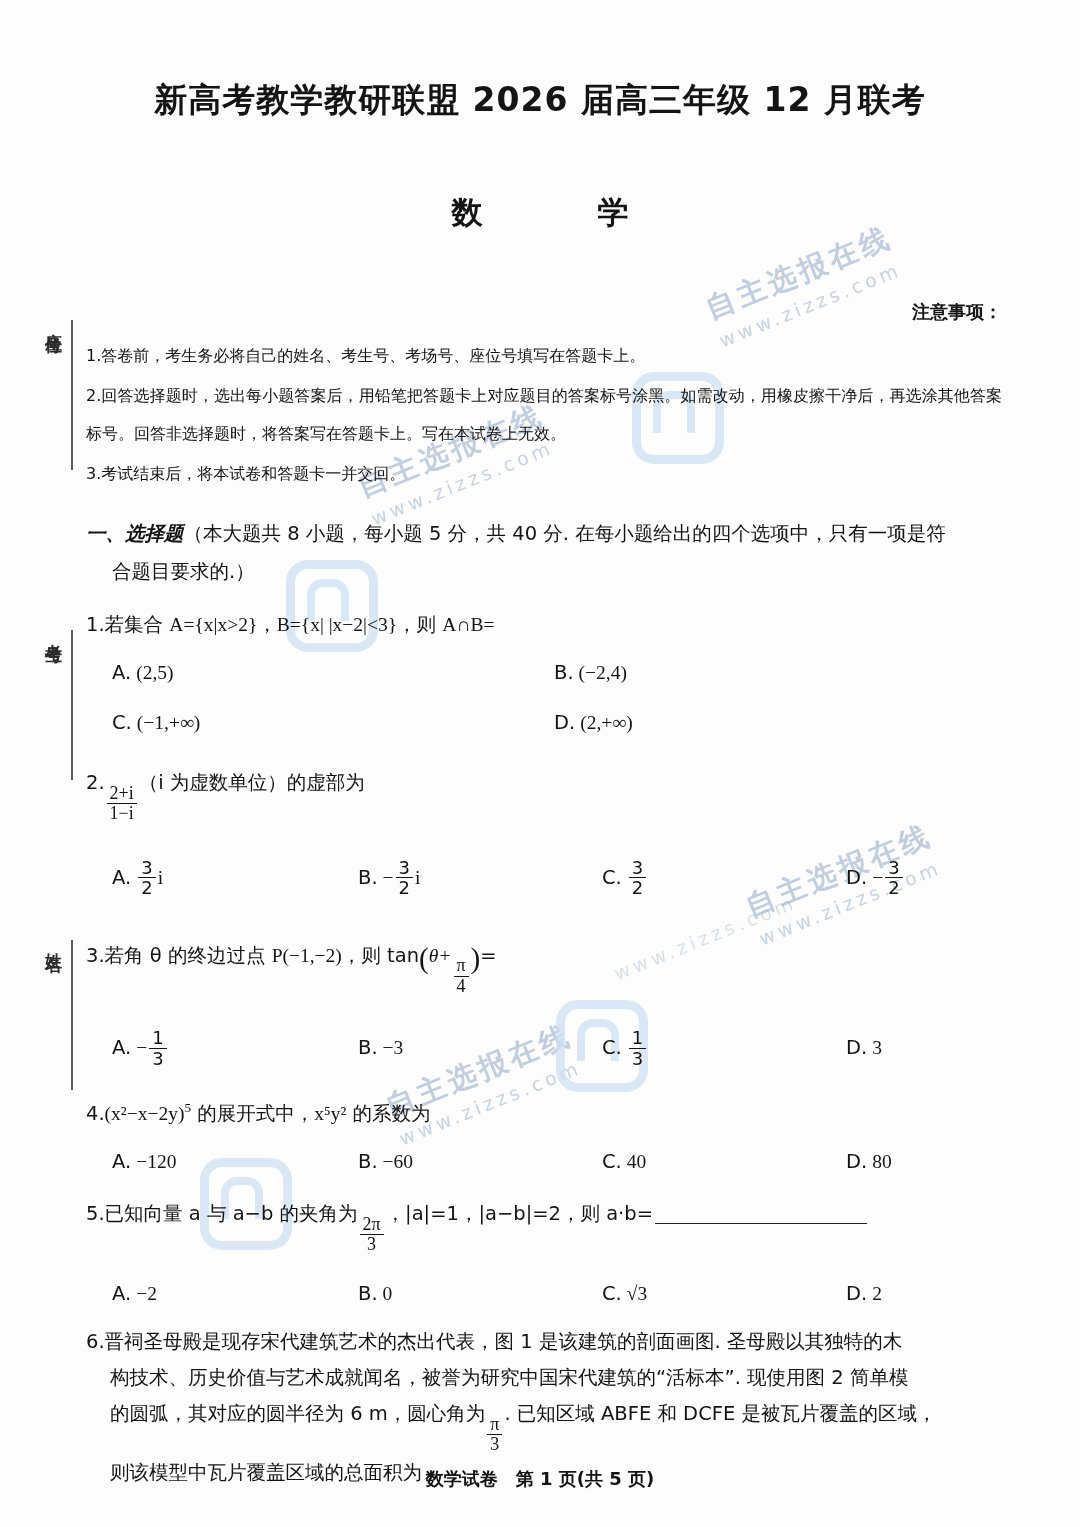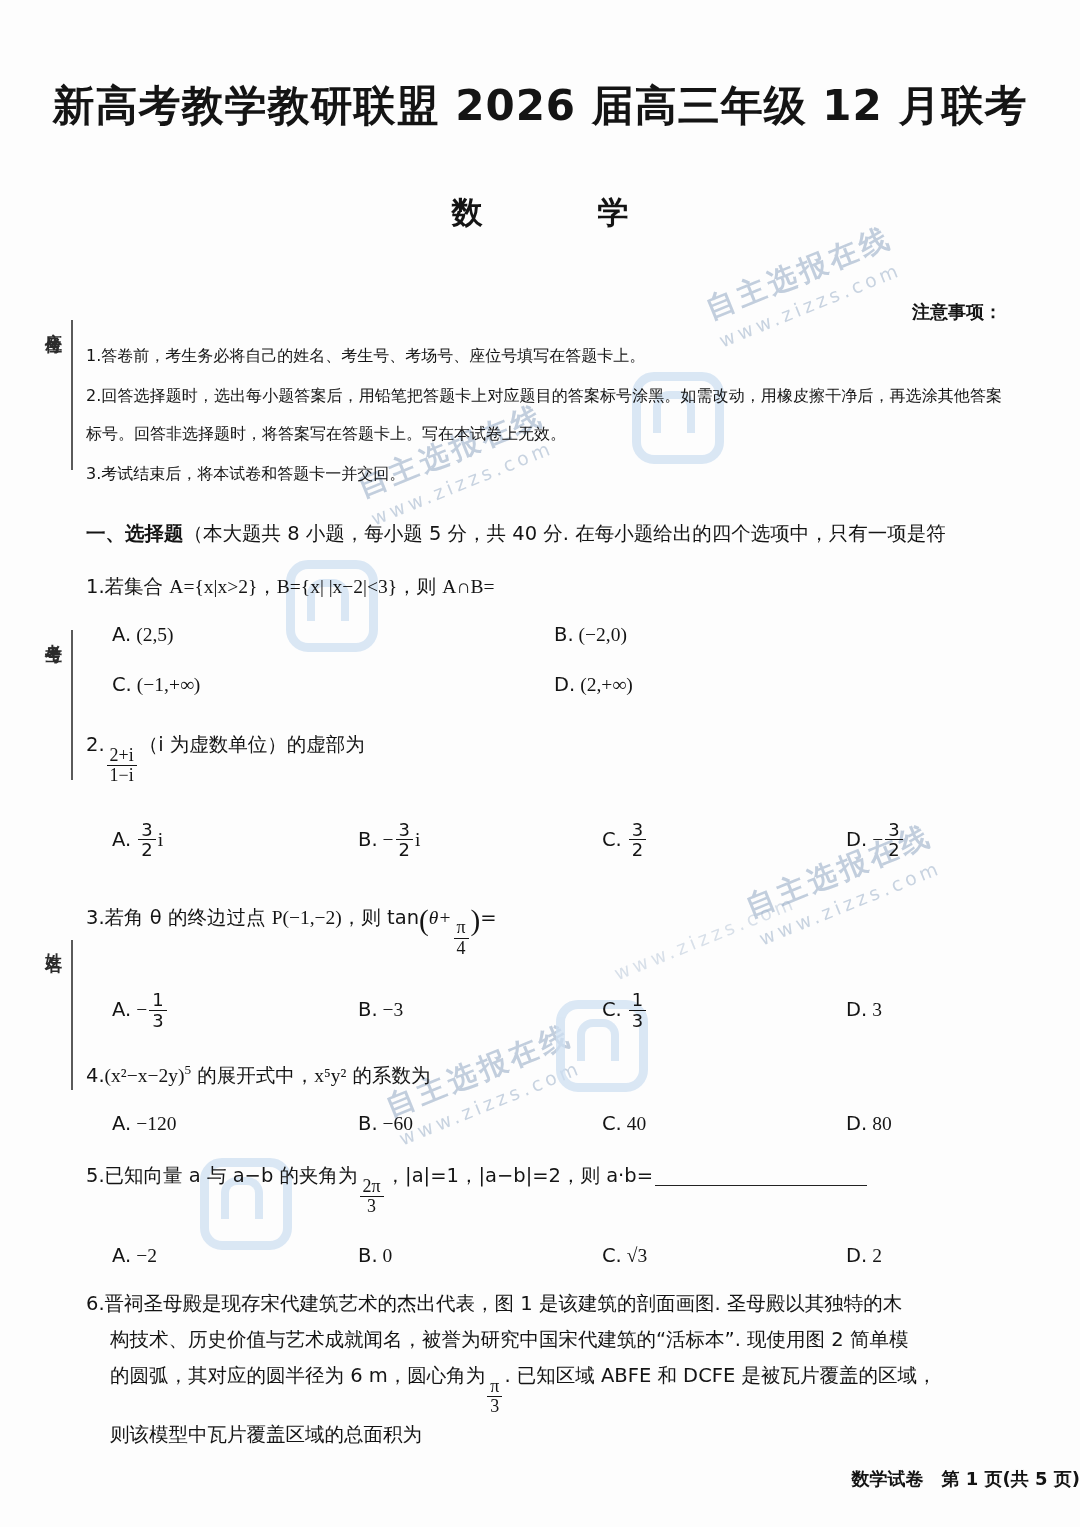--- a/index.html
+++ b/index.html
@@ -102,21 +102,21 @@
     margin-left: 5px;
   }
 
   
   .doc-title {
     position: absolute;
     left: 0;
     right: 0;
     top: 78px;
     text-align: center;
-    font-size: 42px;
+    font-size: 33px;
     font-weight: 700;
     letter-spacing: 1px;
     font-family: "DejaVu Sans", sans-serif;
     z-index: 4;
   }
   .subject-title {
     position: absolute;
     left: 0;
     right: 0;
     top: 192px;
@@ -152,21 +152,21 @@
     margin-bottom: 2px;
   }
 
   .sec-head {
     font-size: 19.5px;
     line-height: 38px;
     font-family: "DejaVu Sans", sans-serif;
     margin-top: 22px;
     text-align: justify;
   }
-  .sec-head b { font-weight: 700; }
+  .sec-head b { font-weight: 700; font-style: italic; }
   .sec-head .cont { display: block; padding-left: 26px; }
 
   .q {
     margin-top: 16px;
     font-size: 19.5px;
     font-family: "DejaVu Sans", sans-serif;
     line-height: 36px;
   }
   .q-stem { text-align: justify; }
   .q-stem .ln { display: block; }
@@ -226,21 +226,21 @@
     margin: 0 2px -4px 2px;
     height: 1px;
   }
 
   
   .footer {
     position: absolute;
     left: 0;
     right: 0;
     bottom: 36px;
-    text-align: right;
+    text-align: center;
     font-size: 18px;
     font-weight: 700;
     font-family: "DejaVu Sans", sans-serif;
     z-index: 4;
     margin-top: 20px;
   }
 </style>
 </head>
 <body>
 
@@ -293,34 +293,35 @@
 
   <div class="body">
 
     <div class="notice-head">注意事项：</div>
     <div class="notice-item">1.答卷前，考生务必将自己的姓名、考生号、考场号、座位号填写在答题卡上。</div>
     <div class="notice-item">2.回答选择题时，选出每小题答案后，用铅笔把答题卡上对应题目的答案标号涂黑。如需改动，用橡皮擦干净后，再选涂其他答案标号。回答非选择题时，将答案写在答题卡上。写在本试卷上无效。</div>
     <div class="notice-item">3.考试结束后，将本试卷和答题卡一并交回。</div>
 
     <div class="sec-head">
       <b>一、选择题</b><span>（本大题共 8 小题，每小题 5 分，共 40 分. 在每小题给出的四个选项中，只有一项是符</span>
+      <span class="cont">合题目要求的.）</span>
     </div>
 
     <div class="q">
       <div class="q-stem">
         <span>1.</span><span>若集合 </span><span class="mu">A={x|x&gt;2}</span>，<span class="mu">B={x| |x−2|&lt;3}</span><span>，则 </span><span class="mu">A∩B=</span>
       </div>
       <div class="opts two">
         <div class="opt h1">
           <span class="opt-tag">A.</span>
             <span class="mu">(2,5)</span>
         </div>
         <div class="opt h2">
           <span class="opt-tag">B.</span>
-            <span class="mu">(−2,0)</span>
+            <span class="mu">(−2,4)</span>
         </div>
       </div>
       <div class="opts two">
         <div class="opt h1">
           <span class="opt-tag">C.</span>
             <span class="mu">(−1,+∞)</span>
         </div>
         <div class="opt h2">
           <span class="opt-tag">D.</span>
             <span class="mu">(2,+∞)</span>

